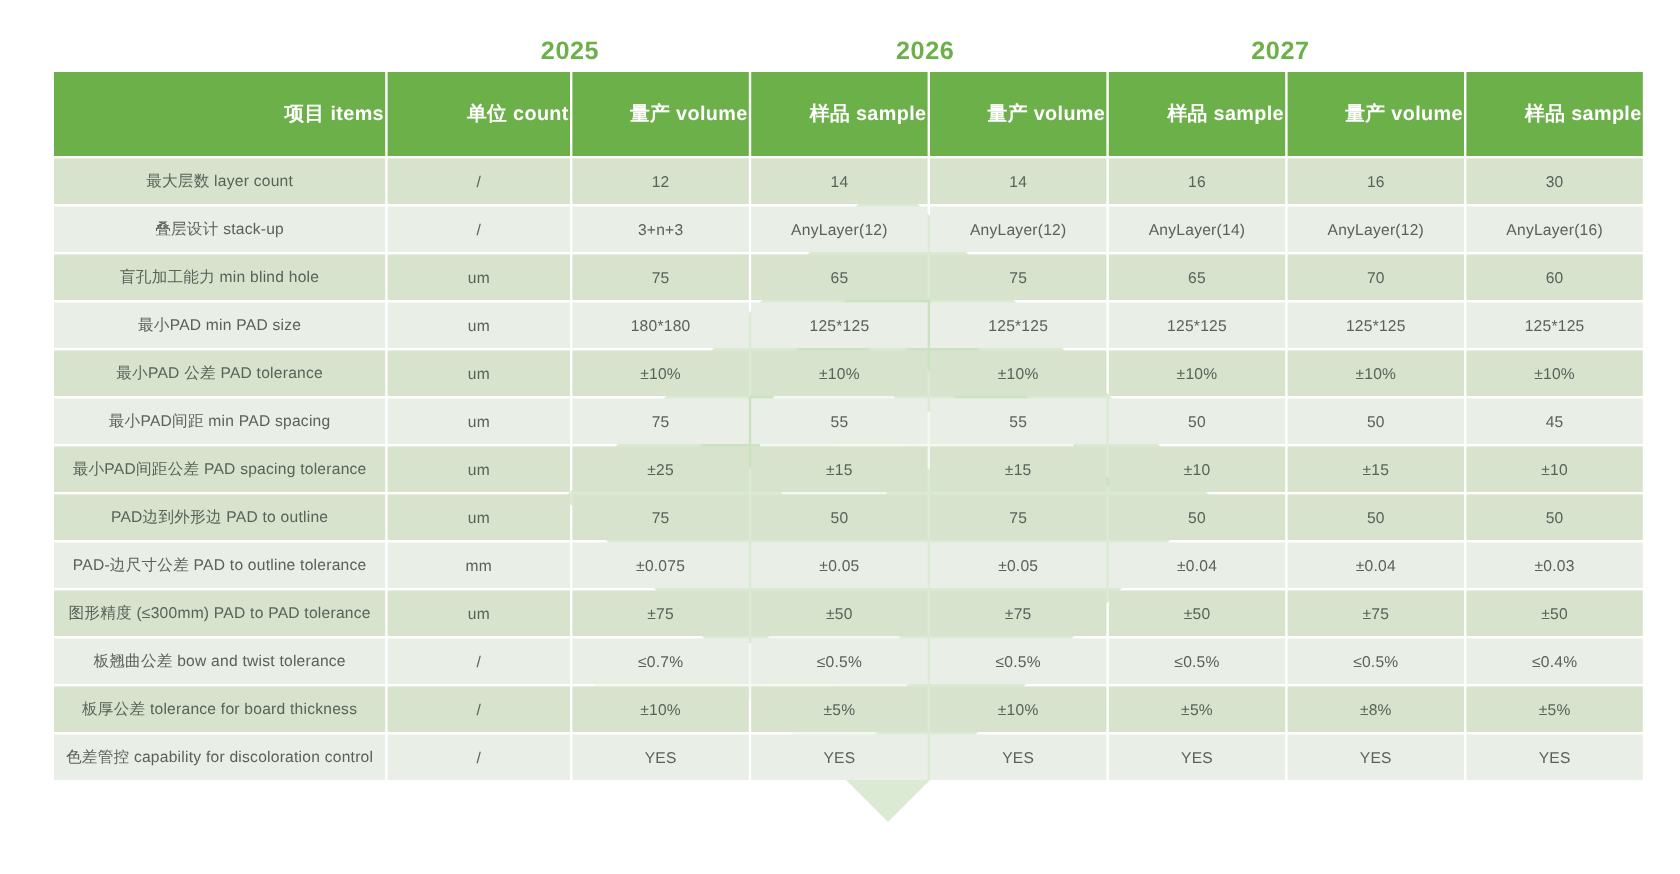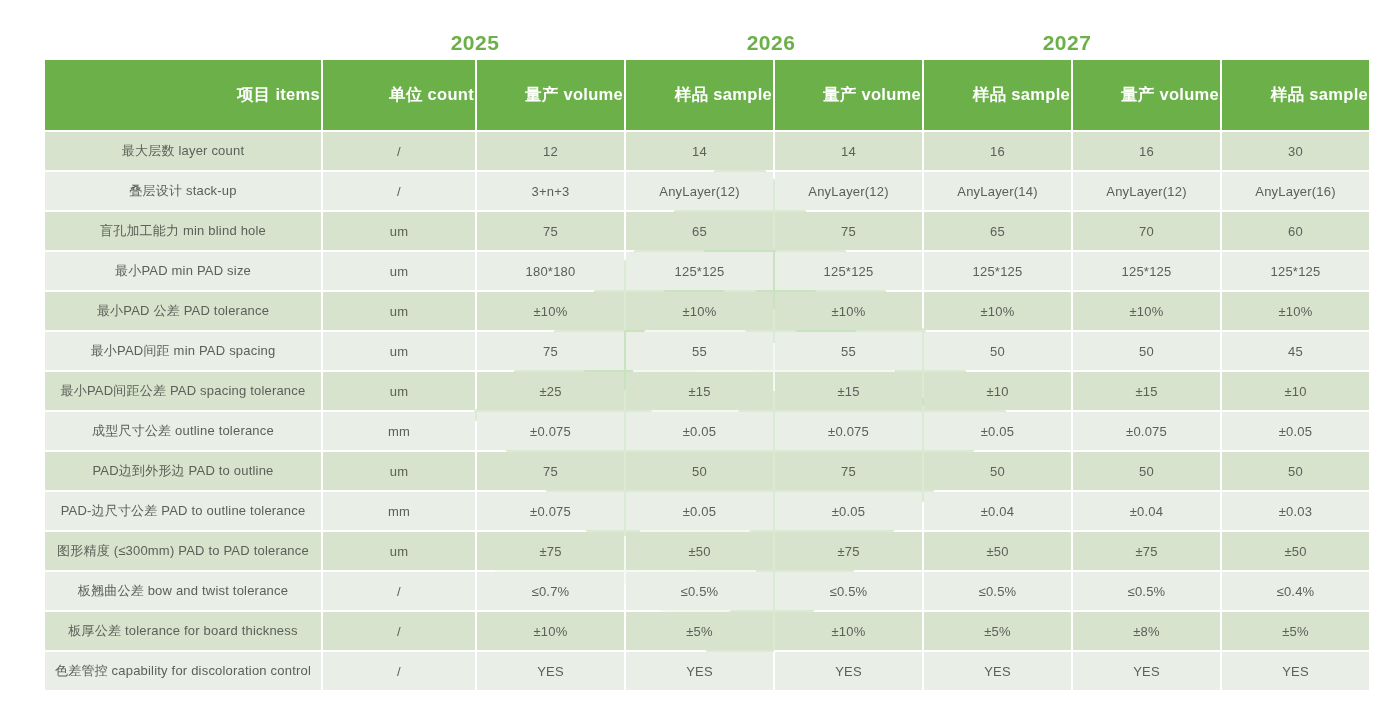--- a/index.html
+++ b/index.html
@@ -214,30 +214,20 @@
           <tr class="odd">
             <td class="item-cell">最小PAD间距公差  PAD spacing  tolerance</td>
             <td>um</td>
             <td>±25</td>
             <td>±15</td>
             <td>±15</td>
             <td>±10</td>
             <td>±15</td>
             <td>±10</td>
           </tr>
-          <tr class="even">
-            <td class="item-cell">成型尺寸公差 outline tolerance</td>
-            <td>mm</td>
-            <td>±0.075</td>
-            <td>±0.05</td>
-            <td>±0.075</td>
-            <td>±0.05</td>
-            <td>±0.075</td>
-            <td>±0.05</td>
-          </tr>
           <tr class="odd">
             <td class="item-cell">PAD边到外形边 PAD to  outline</td>
             <td>um</td>
             <td>75</td>
             <td>50</td>
             <td>75</td>
             <td>50</td>
             <td>50</td>
             <td>50</td>
           </tr>

